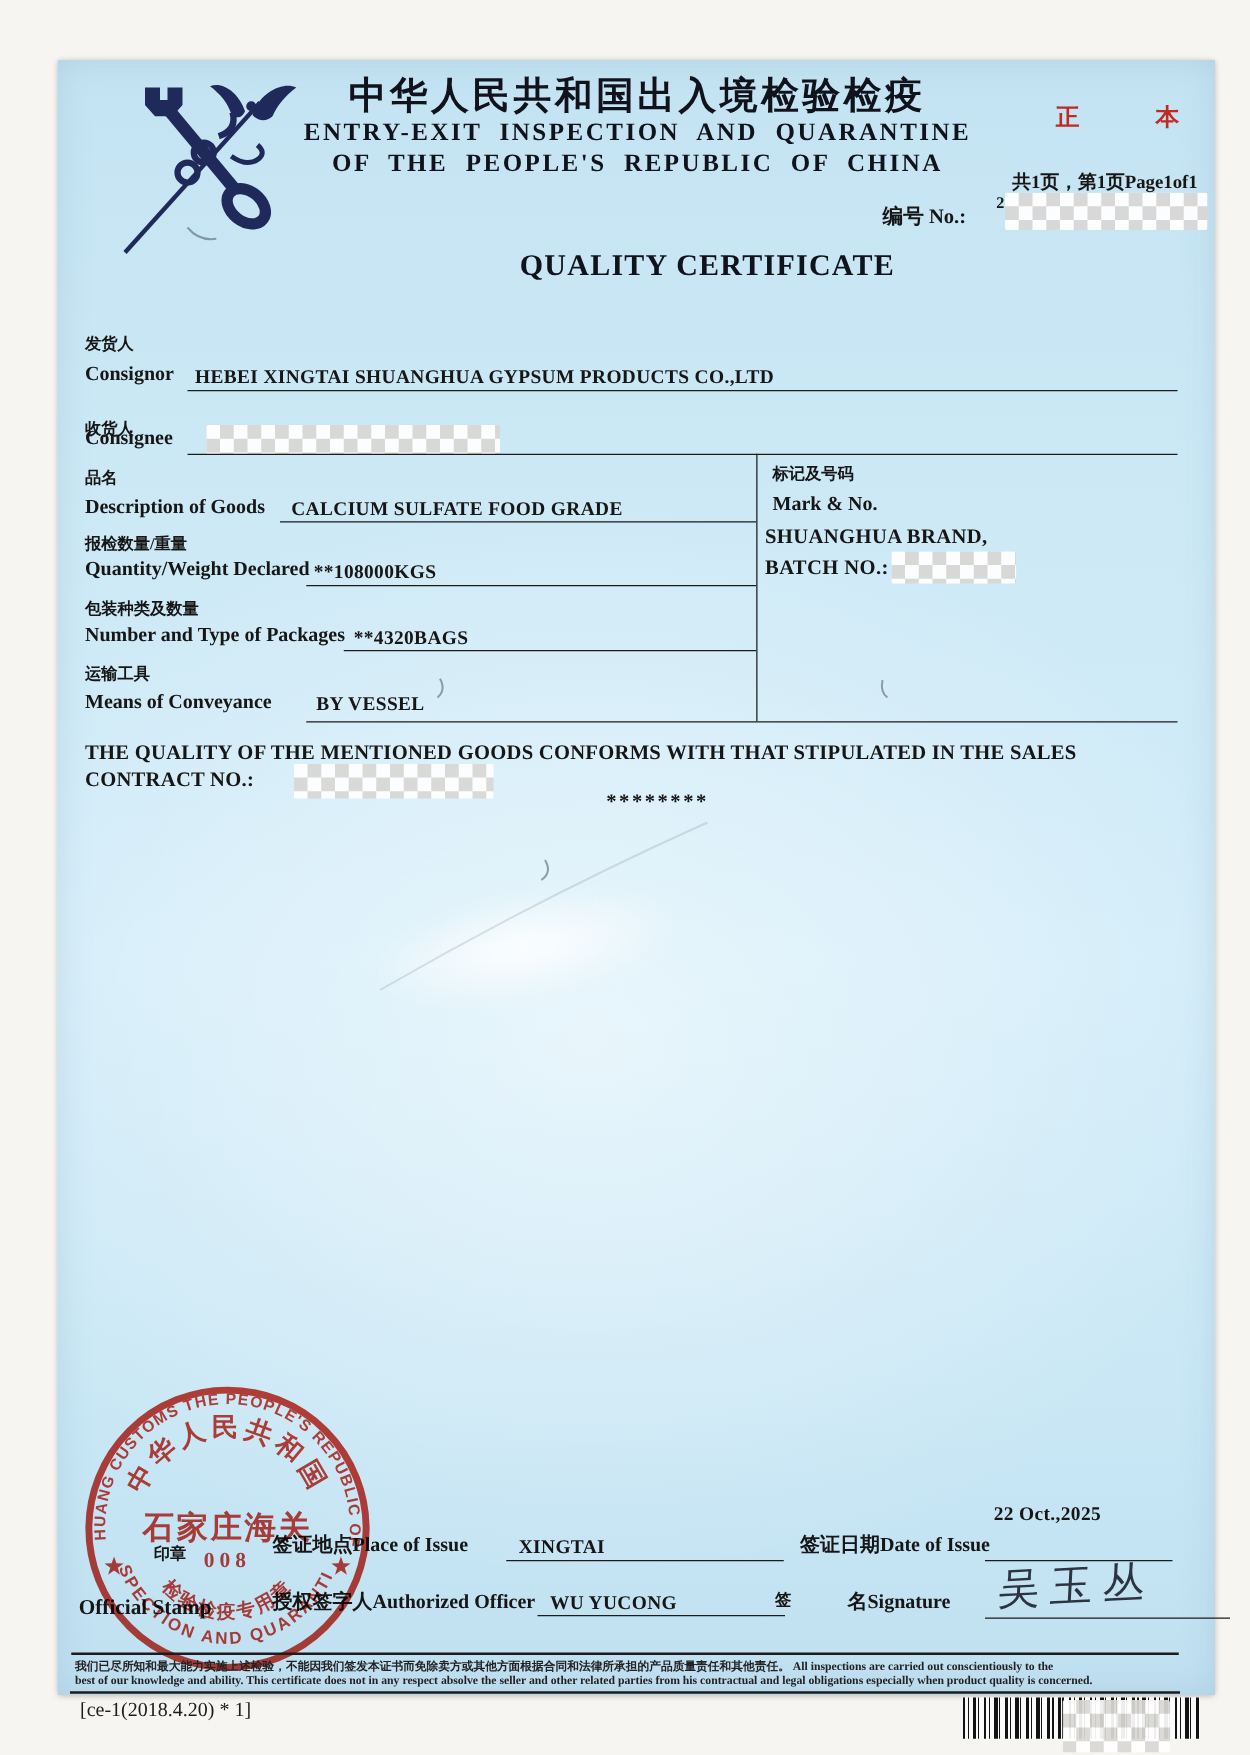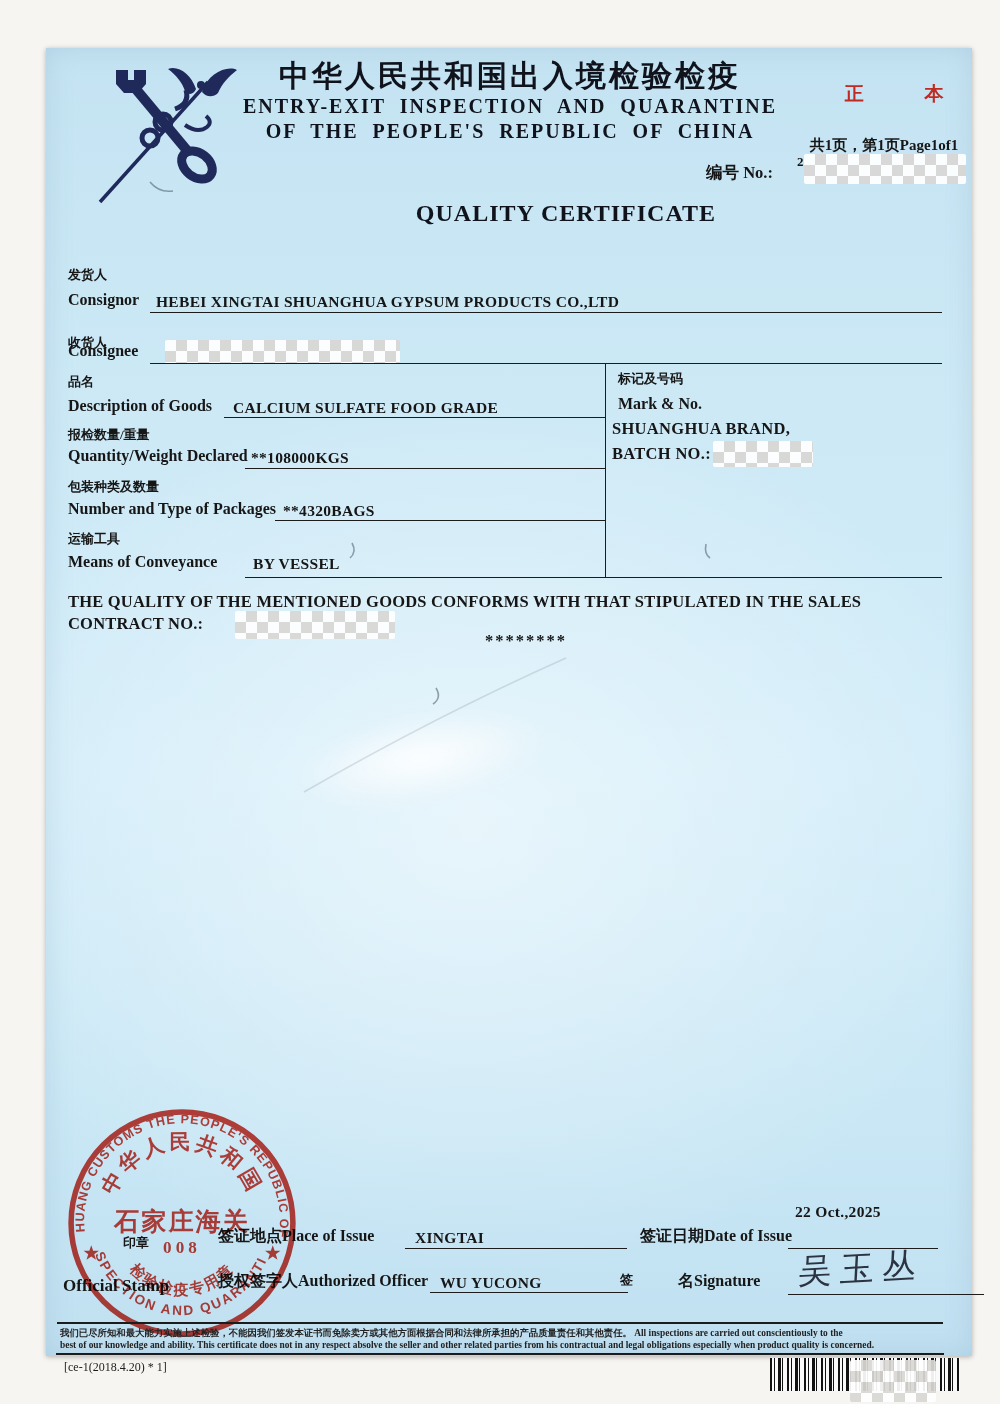--- a/index.html
+++ b/index.html
@@ -48,21 +48,21 @@
   .sig{
     font-size:34px;font-weight:400;letter-spacing:8px;color:#2c3442;
     transform:rotate(-3deg) skewX(-6deg);
   }
   .barcode{
     position:absolute;left:770px;top:1358px;width:190px;height:33px;
     background:repeating-linear-gradient(90deg,
       #121212 0 2px,#fafafa 2px 4px,#121212 4px 5px,#fafafa 5px 8px,
       #121212 8px 11px,#fafafa 11px 12px,#121212 12px 13px,#fafafa 13px 17px);
   }
-  .formcode{position:absolute;left:64px;top:1360px;font-size:12px;color:#1d1d1d;}
+  .formcode{position:absolute;left:64px;top:1360px;font-size:16px;color:#1d1d1d;}
 </style>
 </head>
 <body>
 
 <div class="sheet">
 
   <svg class="c" style="left:44px;top:14px;" width="150" height="150" viewBox="0 0 150 150">
     <g fill="#1f2a5a" stroke="#1f2a5a">
       <path d="M26,8 L38,8 L38,18 L44,18 L44,8 L56,8 L56,22 L48,31 L34,31 L26,22 Z" stroke="none"></path>
       <line x1="45" y1="26" x2="100" y2="92" stroke-width="10"></line>

